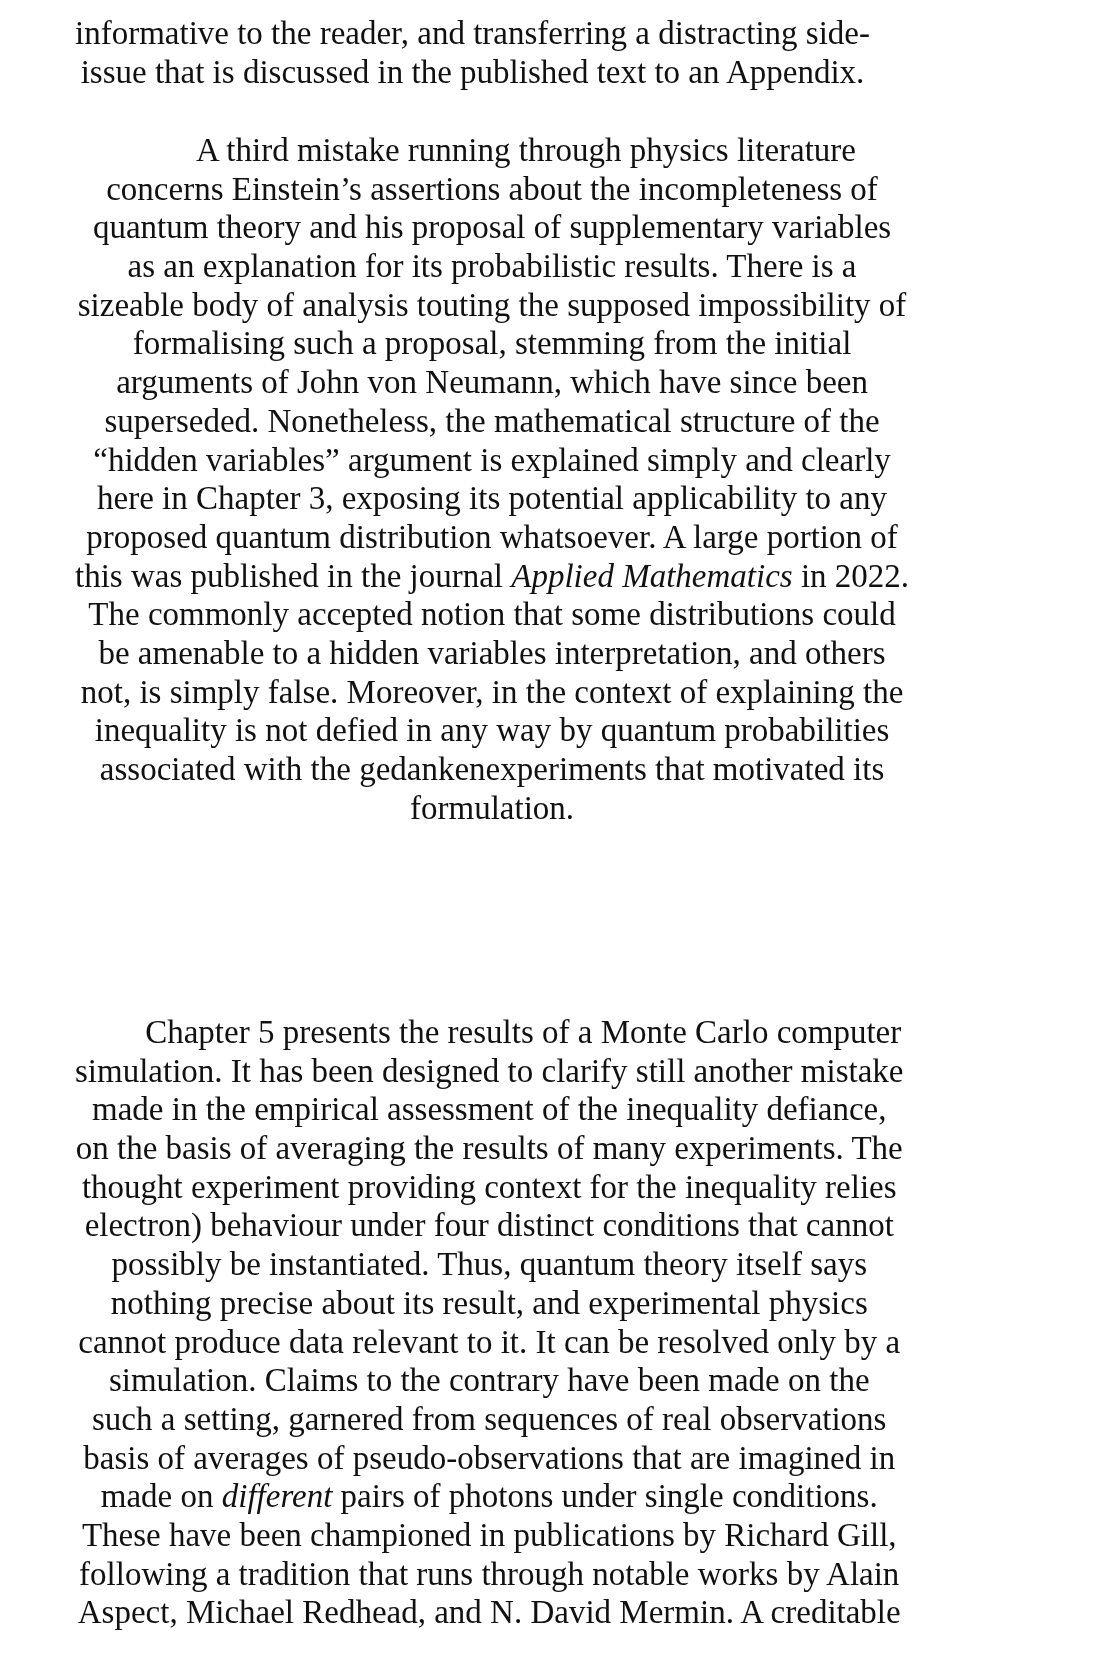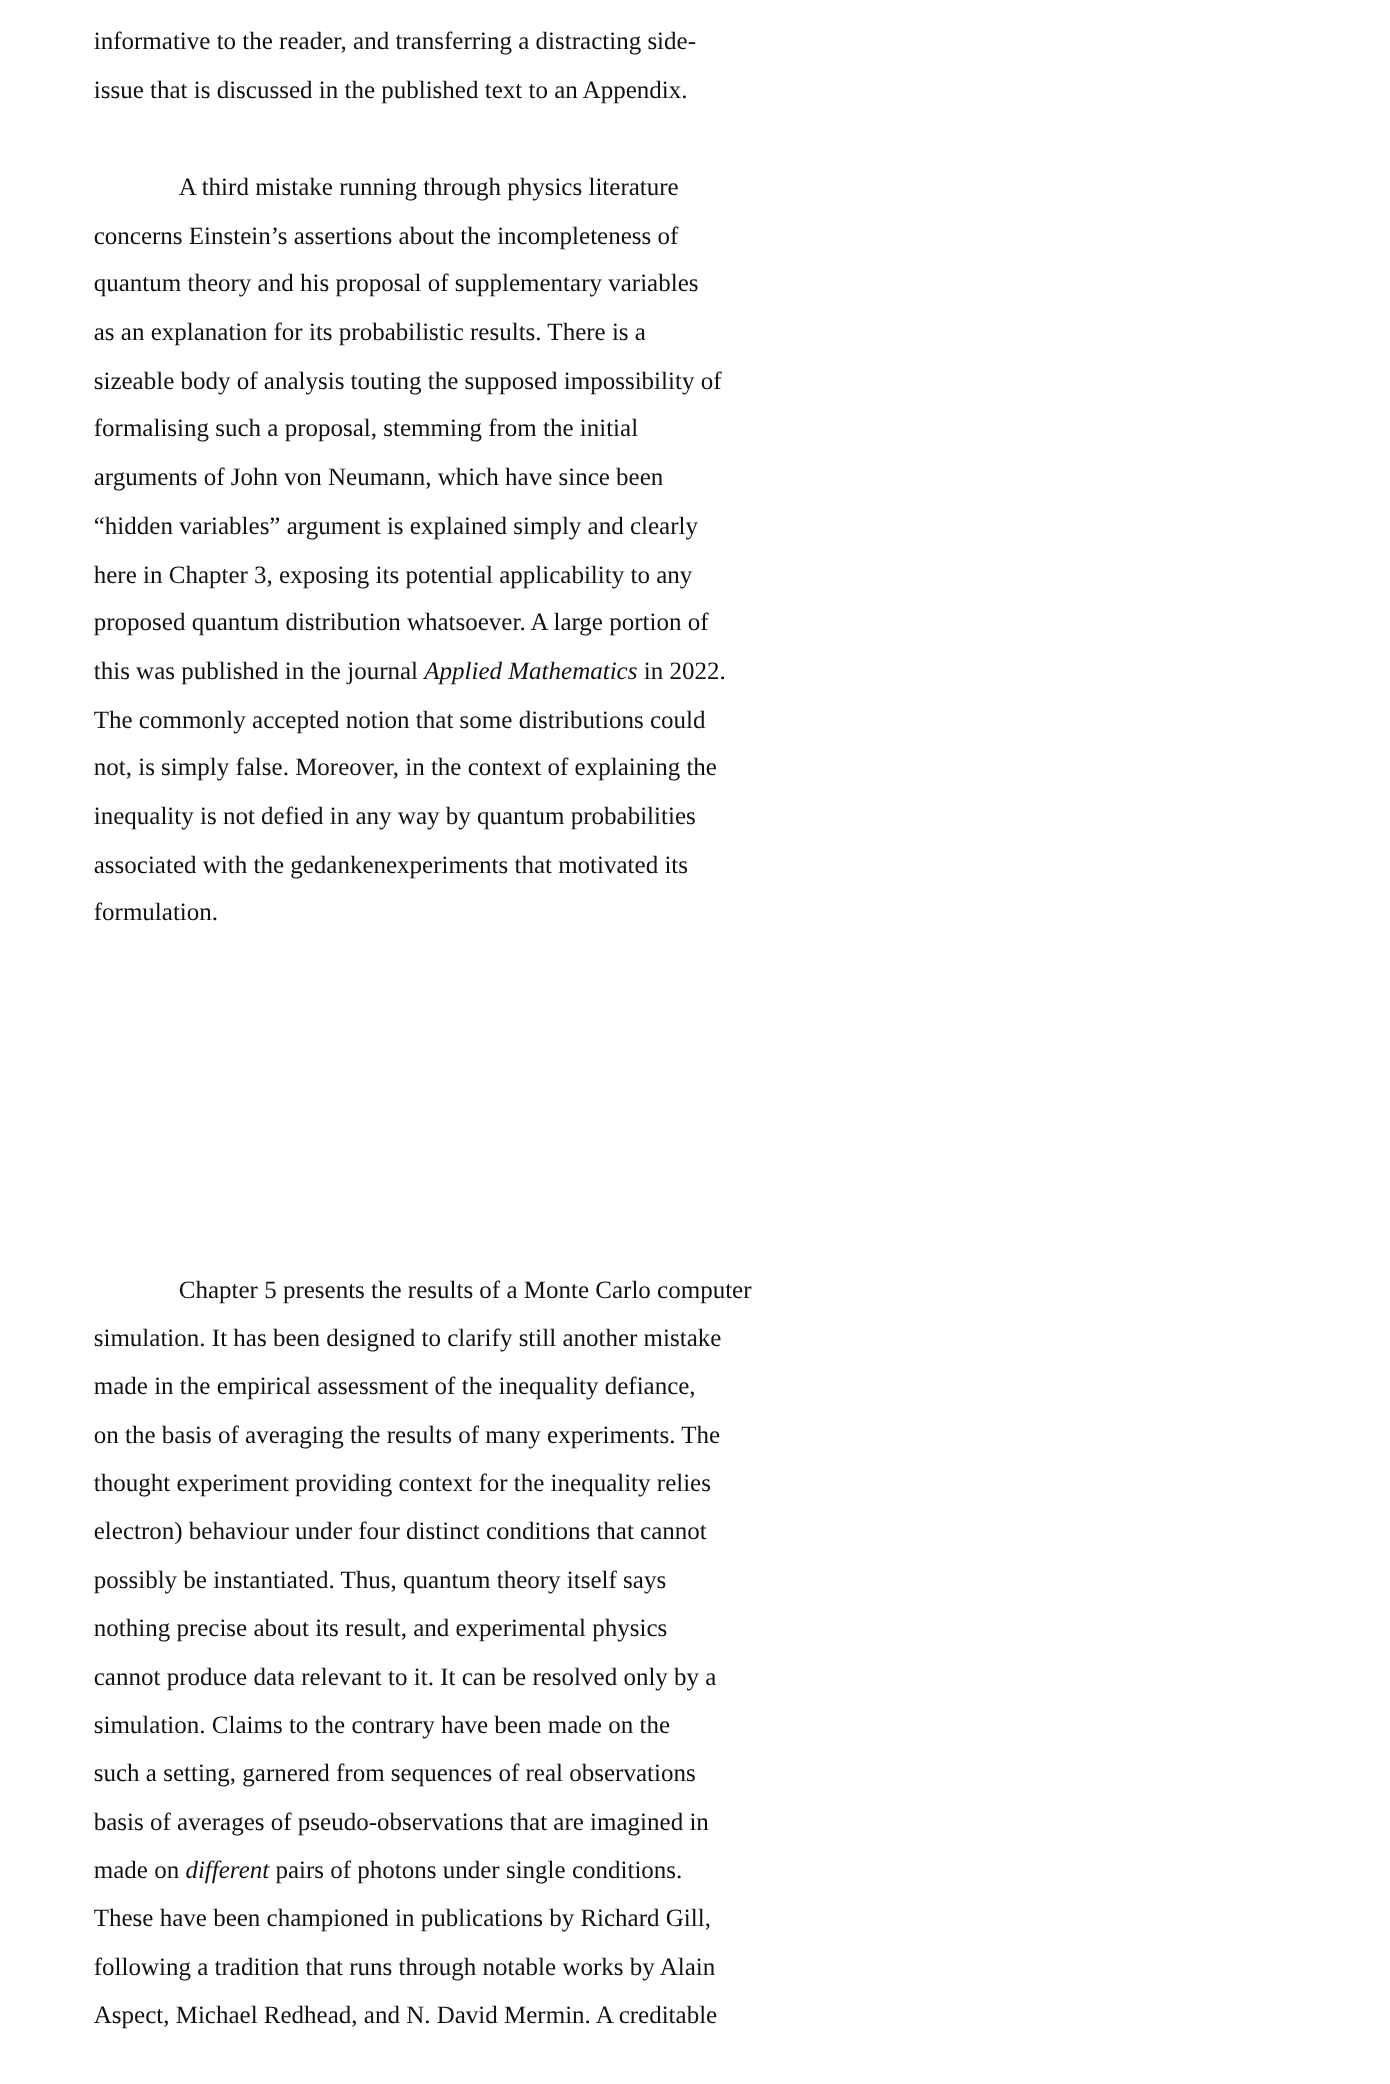--- a/index.html
+++ b/index.html
@@ -20,25 +20,26 @@
       left: 75px;
       top: 0;
       width: 1000px;
     }
     .para {
       position: relative;
       margin: 0;
     }
     .line {
       display: block;
-      font-size: 20px;
+      font-size: 33px;
       line-height: 38.7px;
       height: 38.7px;
       white-space: nowrap;
       letter-spacing: 0px;
+      text-align: center;
     }
     .line.indent {
       padding-left: 68px;
     }
     .line em {
     }
     #p1 { position: absolute; top: 14px; }
     #p2 { position: absolute; top: 131px; }
     #p3 { position: absolute; top: 1013px; }
   </style>
@@ -51,25 +52,27 @@
       <span class="line"><span>issue that is discussed in the published text to an Appendix.</span></span>
     </div>
   <div class="para" id="p2">
       <span class="line indent"><span>A third mistake running through physics literature</span></span>
       <span class="line"><span>concerns Einstein’s assertions about the incompleteness of</span></span>
       <span class="line"><span>quantum theory and his proposal of supplementary variables</span></span>
       <span class="line"><span>as an explanation for its probabilistic results. There is a</span></span>
       <span class="line"><span>sizeable body of analysis touting the supposed impossibility of</span></span>
       <span class="line"><span>formalising such a proposal, stemming from the initial</span></span>
       <span class="line"><span>arguments of John von Neumann, which have since been</span></span>
+      <span class="line"><span>superseded. Nonetheless, the mathematical structure of the</span></span>
       <span class="line"><span>“hidden variables” argument is explained simply and clearly</span></span>
       <span class="line"><span>here in Chapter 3, exposing its potential applicability to any</span></span>
       <span class="line"><span>proposed quantum distribution whatsoever. A large portion of</span></span>
       <span class="line"><span>this was published in the journal </span><em>Applied Mathematics</em><span> in 2022.</span></span>
       <span class="line"><span>The commonly accepted notion that some distributions could</span></span>
+      <span class="line"><span>be amenable to a hidden variables interpretation, and others</span></span>
       <span class="line"><span>not, is simply false. Moreover, in the context of explaining the</span></span>
       <span class="line"><span>inequality is not defied in any way by quantum probabilities</span></span>
       <span class="line"><span>associated with the gedankenexperiments that motivated its</span></span>
       <span class="line"><span>formulation.</span></span>
     </div>
   <div class="para" id="p3">
       <span class="line indent"><span>Chapter 5 presents the results of a Monte Carlo computer</span></span>
       <span class="line"><span>simulation. It has been designed to clarify still another mistake</span></span>
       <span class="line"><span>made in the empirical assessment of the inequality defiance,</span></span>
       <span class="line"><span>on the basis of averaging the results of many experiments. The</span></span>

